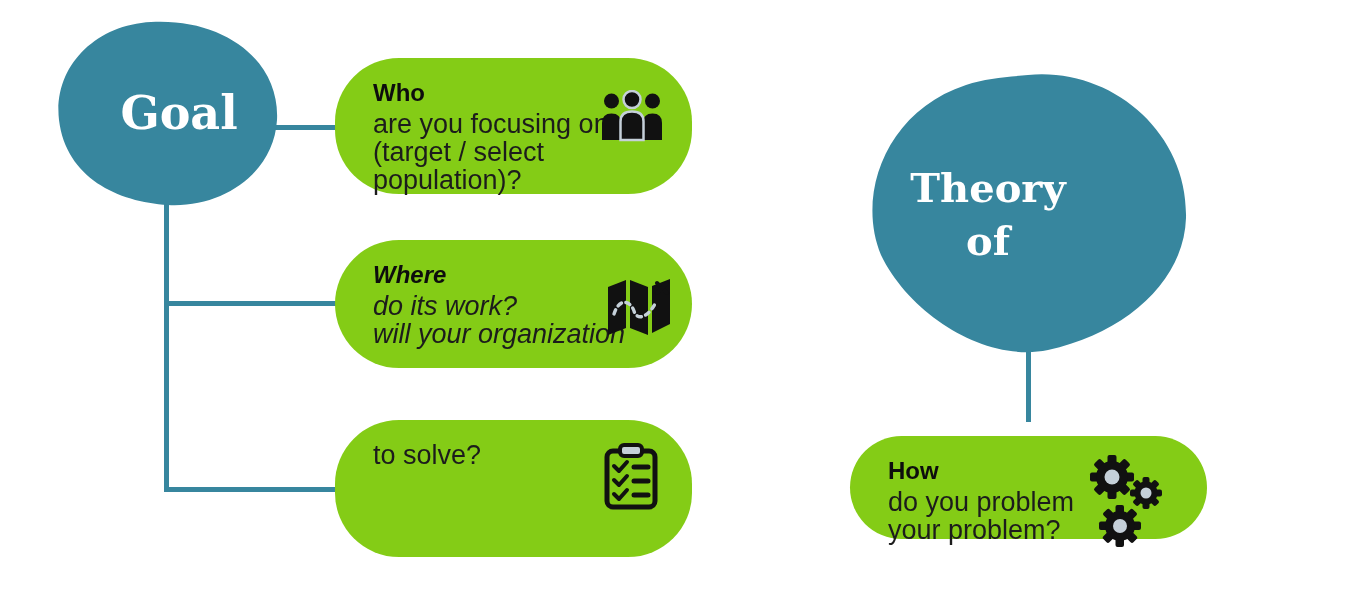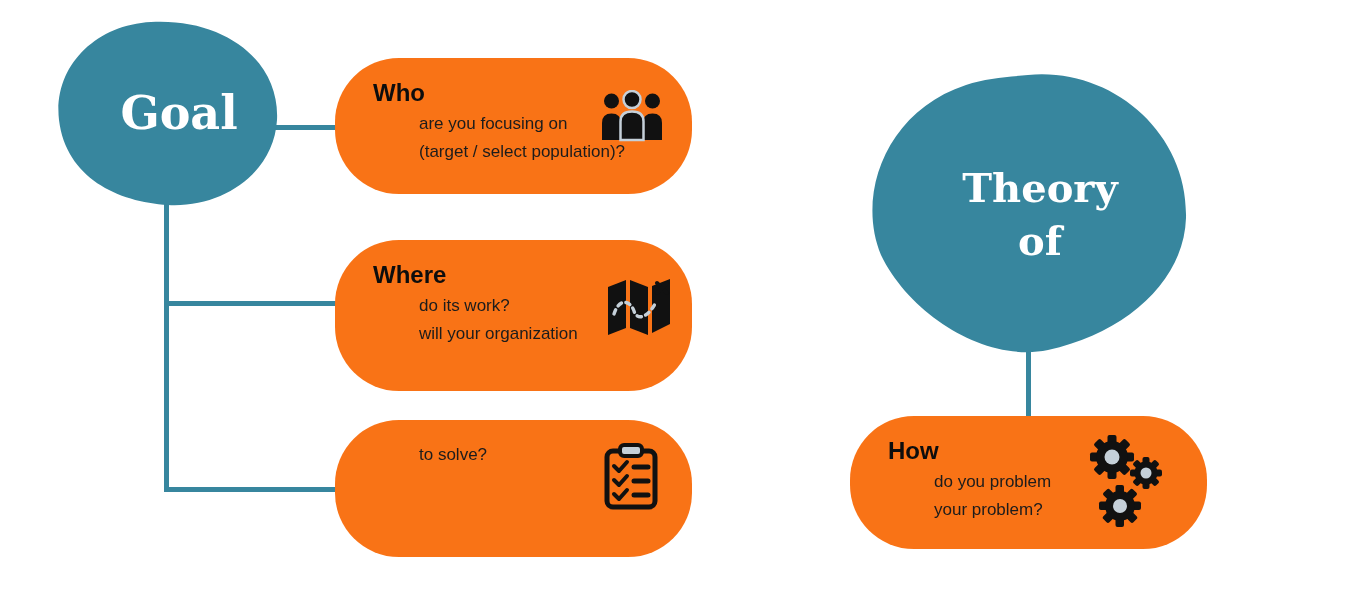--- a/index.html
+++ b/index.html
@@ -6,28 +6,28 @@
   .canvas{
     position:relative;width:1354px;height:600px;background:#ffffff;overflow:hidden;
     font-family:"Liberation Sans",sans-serif;
   }
   .blob-svg{position:absolute;z-index:2;}
   .blob-label{
     position:absolute;z-index:3;display:flex;flex-direction:column;align-items:center;justify-content:center;
     color:#ffffff;font-family:"DejaVu Serif","Liberation Serif",serif;font-weight:bold;text-align:center;
   }
   .goal-label{left:68px;top:20px;width:222px;height:186px;font-size:46px;}
-  .theory-label{left:880px;top:73px;width:320px;height:282px;font-size:40px;line-height:53px;}
+  .theory-label{left:828px;top:73px;width:320px;height:282px;font-size:40px;line-height:53px;}
   .line{position:absolute;background:#37869E;z-index:1;}
   .card{
-    position:absolute;width:357px;background:#f97316;border-radius:64px;z-index:2;
+    position:absolute;width:357px;background:#84cc16;border-radius:64px;z-index:2;
   }
   .card-text{padding:21px 18px 0 38px;color:#1c1c1c;}
   .card-title{font-size:24px;font-weight:bold;color:#0d0d0d;margin-bottom:3px;}
-  .card-line{font-size:17px;line-height:28px;margin-left:46px;}
+  .card-line{font-size:27px;line-height:28px;}
   .card-icon{position:absolute;z-index:3;}
   .who-icon{right:28px;top:32px;}
   .map-icon-pos{right:20px;top:36px;}
   .check-icon-pos{right:32px;top:22px;}
   .gear-icon-pos{right:38px;top:17px;}
 </style>
 </head>
 <body>
 
 <div class="canvas">
@@ -64,21 +64,21 @@
         <circle cx="11.5" cy="11" r="7.5"></circle>
         <path d="M2,50 V33 Q2,23.5 11.5,23.5 Q21,23.5 21,33 V50 Z"></path>
         <circle cx="52.5" cy="11" r="7.5"></circle>
         <path d="M43,50 V33 Q43,23.5 52.5,23.5 Q62,23.5 62,33 V50 Z"></path>
         <circle cx="32" cy="9.5" r="8.5" stroke="#C5D0D9" stroke-width="2.5"></circle>
         <path d="M20.5,50 V31.5 Q20.5,21.5 32,21.5 Q43.5,21.5 43.5,31.5 V50 Z" stroke="#C5D0D9" stroke-width="2.5"></path>
       </g>
     </svg>
   </div>
 
-  <div class="card" style="left:335px;top:240px;height:151px;">
+  <div class="card" style="left:335px;top:240px;height:128px;font-style:italic;">
     <div class="card-text">
       <div class="card-title">Where</div>
       <div class="card-line">do its work?</div>
       <div class="card-line">will your organization</div>
     </div>
     <svg class="card-icon map-icon-pos" width="66" height="62" viewBox="0 0 66 62">
       <g fill="#111111">
         <path d="M2,11 L20,4 V52 L2,59 Z"></path>
         <path d="M24,4 L42,11 V59 L24,52 Z"></path>
         <path d="M46,10 L64,3 V48 L46,57 Z"></path>
@@ -107,21 +107,21 @@
         <path d="M12,52 l5,5 l8,-9"></path>
       </g>
       <g stroke="#111111" stroke-width="5" stroke-linecap="round">
         <path d="M32,25 H46"></path>
         <path d="M32,39 H46"></path>
         <path d="M32,53 H46"></path>
       </g>
     </svg>
   </div>
 
-  <div class="card" style="left:850px;top:416px;height:133px;">
+  <div class="card" style="left:850px;top:436px;height:103px;">
     <div class="card-text">
       <div class="card-title">How</div>
       <div class="card-line">do you problem</div>
       <div class="card-line">your problem?</div>
     </div>
     <svg class="card-icon gear-icon-pos" width="80" height="100" viewBox="0 0 80 100">
 
       <g>
         <g fill="#111111">
           <rect x="18.5" y="2" width="9" height="44" rx="2"></rect>

